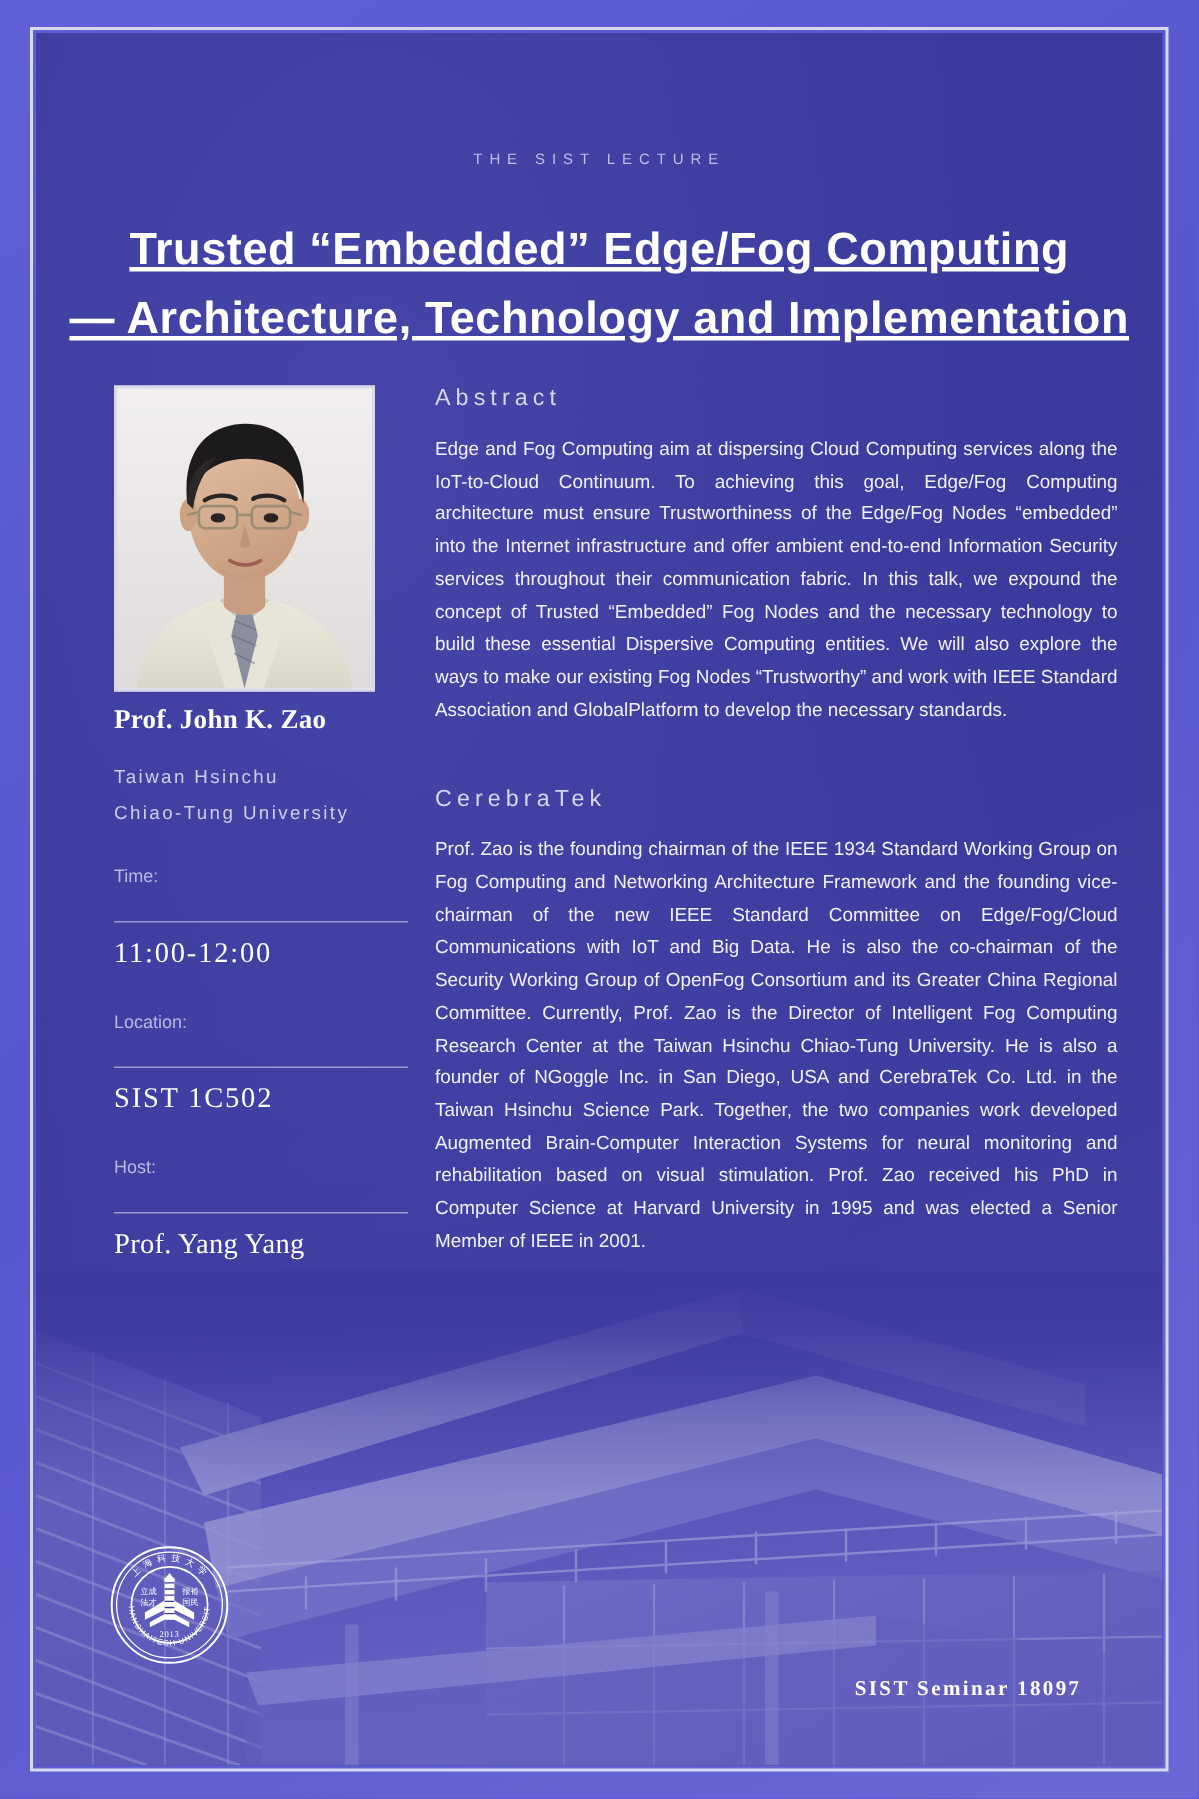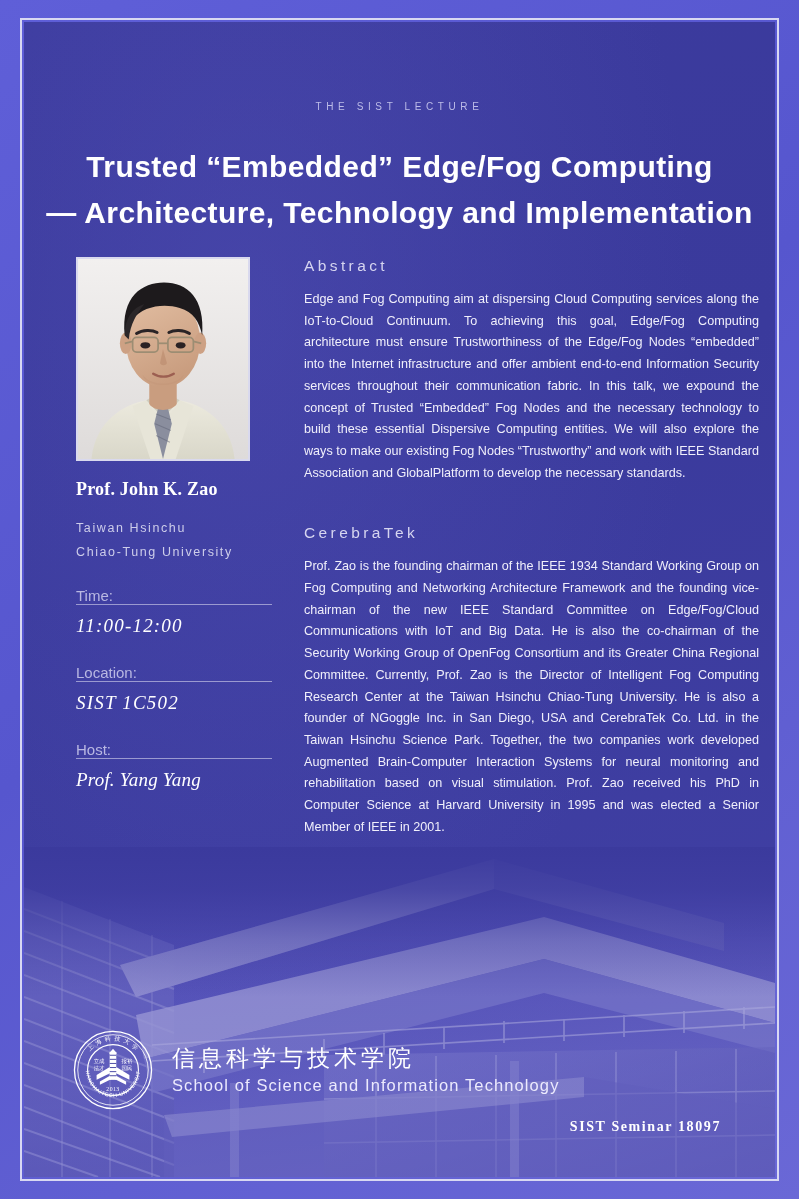--- a/index.html
+++ b/index.html
@@ -100,20 +100,21 @@
     width: 751px;
     text-align: center;
     color: #ffffff;
   }
   .title-line {
     font-size: 30px;
     font-weight: 700;
     letter-spacing: 0.4px;
     line-height: 46px;
     white-space: nowrap;
+    text-decoration: underline;
   }
 
   
   #left-col {
     position: absolute;
     left: 52px;
     top: 235px;
     width: 176px;
   }
   #speaker-photo {
@@ -121,61 +122,60 @@
     height: 204px;
     border: 2px solid #d9d9ee;
     box-sizing: border-box;
     background: #eceaea;
     overflow: hidden;
     position: relative;
   }
   #speaker-photo svg { display: block; width: 100%; height: 100%; }
 
   #speaker-name {
-    margin-top: 18px;
+    margin-top: 8px;
     font-family: "Liberation Serif", serif;
     font-size: 18px;
     font-weight: 700;
     color: #ffffff;
     letter-spacing: 0.2px;
   }
   .affil-line {
     margin-top: 7px;
     font-size: 12.5px;
     letter-spacing: 1.6px;
     color: #cdcdea;
     line-height: 17px;
   }
   .affil-line.first { margin-top: 20px; }
 
   .info-block { margin-top: 26px; }
   .info-label {
-    font-size: 15px;
+    font-size: 12px;
     color: #b9b8e2;
     font-weight: 400;
-    padding-bottom: 0;
+    padding-bottom: 23px;
     border-bottom: 1px solid #9b9ad0;
     width: 196px;
     box-sizing: border-box;
   }
   .info-value {
     margin-top: 9px;
     font-family: "Liberation Serif", serif;
     font-size: 19px;
     color: #ffffff;
     letter-spacing: 1.2px;
     line-height: 24px;
-    font-style: italic;
   }
   .info-value.plain { letter-spacing: 0.2px; }
 
   
   #right-col {
     position: absolute;
-    left: 280px;
+    left: 266px;
     top: 235px;
     width: 455px;
   }
   .section-heading {
     font-size: 15.5px;
     letter-spacing: 3.4px;
     color: #d6d5f0;
     font-weight: 400;
     margin-bottom: 14px;
   }
@@ -472,24 +472,20 @@
             <line x1="46" y1="32" x2="54" y2="32"></line>
             <line x1="46" y1="37" x2="54" y2="37"></line>
             <line x1="46" y1="42" x2="54" y2="42"></line>
             <line x1="46" y1="47" x2="54" y2="47"></line>
             <line x1="46" y1="52" x2="54" y2="52"></line>
             <line x1="46" y1="57" x2="54" y2="57"></line>
           </g>
           <text x="50" y="76" font-family="'Liberation Serif', serif" font-size="7" fill="#ffffff" text-anchor="middle" letter-spacing="0.6">2013</text>
         </svg>
       </div>
-      <div id="school-names">
-        <div id="school-cn">信息科学与技术学院</div>
-        <div id="school-en">School of Science and Information Technology</div>
-      </div>
     </div>
 
     <div id="seminar-id">SIST Seminar 18097</div>
 
   </div>
 
   <div id="poster-border"></div>
 </div>
 
 </body></html>

